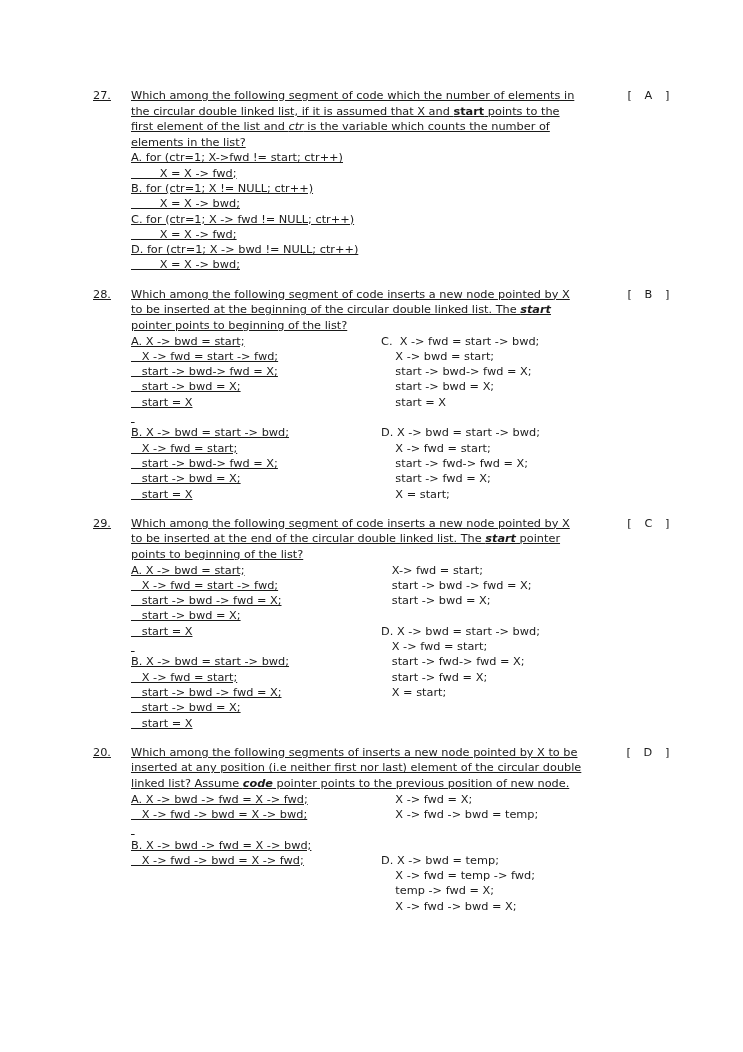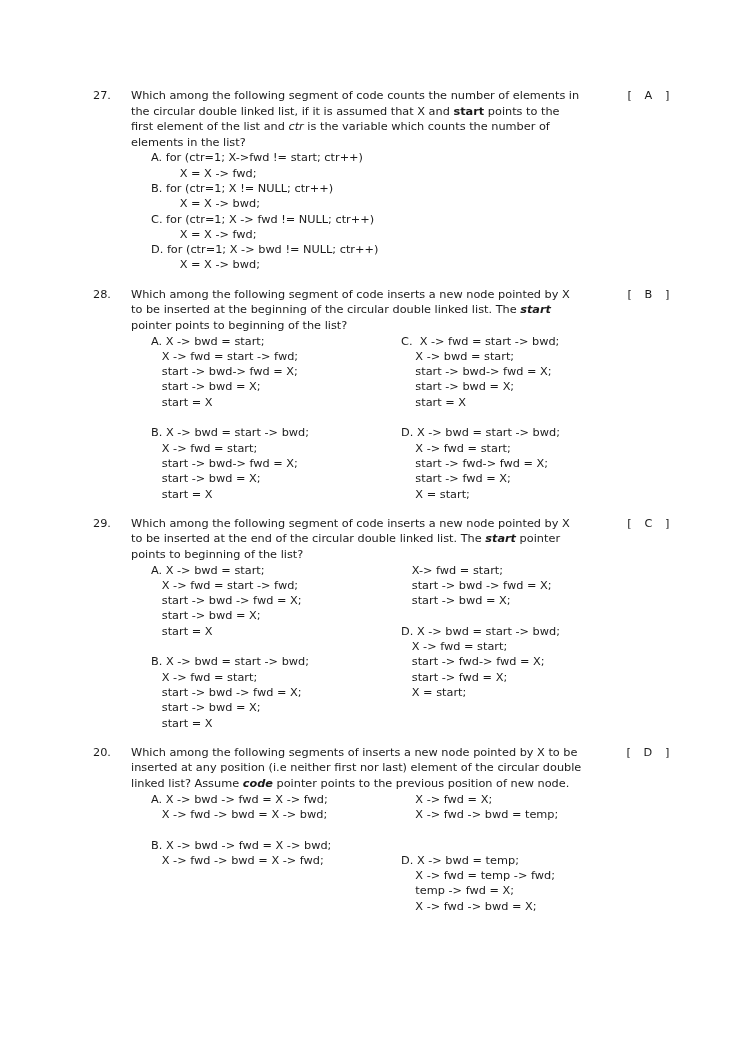--- a/index.html
+++ b/index.html
@@ -16,20 +16,21 @@
     overflow: hidden;
   }
 
   .page {
     position: absolute;
     top: 0; left: 0;
     width: 740px;
     height: 1052px;
     padding: 88px 70px 0 93px;
     box-sizing: border-box;
+    text-decoration: underline;
   }
 
   
   .question {
     position: relative;
     margin-bottom: 14px;
   }
   .q-head {
     display: flex;
     align-items: flex-start;
@@ -57,21 +58,21 @@
     line-height: 15.6px;
     letter-spacing: 0.5px;
     white-space: pre;
   }
   .b  { font-weight: bold; }
   .i  { font-style: italic; text-align: right; }
   .bi { font-weight: bold; font-style: italic; }
 
   
   .opts {
-    margin-left: 58px;
+    margin-left: 38px;
     position: relative;
   }
   .opts-cols {
     position: relative;
   }
   .col-left {
     width: 250px;
   }
   .col-right {
     position: absolute;
@@ -94,21 +95,21 @@
   
 </style>
 </head>
 <body>
 
 <div class="page">
   <div id="questions-root">
       <div class="question">
         <div class="q-head">
           <div class="q-num">27.</div>
-          <div class="q-stem"><span>Which among the following segment of code counts the number of elements in the circular double linked list, if it is assumed that X and </span><span class="b">start</span><span> points to the first element of the list and </span><span class="i">ctr</span><span> is the variable which counts the number of elements in the list?</span></div>
+          <div class="q-stem"><span>Which among the following segment of code which the number of elements in the circular double linked list, if it is assumed that X and </span><span class="b">start</span><span> points to the first element of the list and </span><span class="i">ctr</span><span> is the variable which counts the number of elements in the list?</span></div>
         </div>
         <div class="q-answer">[   A   ]</div>
         <div class="opts">
           <div class="opt-single">
             <div class="opt"><div class="opt-line">A. for (ctr=1; X-&gt;fwd != start; ctr++)</div><div class="opt-line">        X = X -&gt; fwd;</div></div>
             <div class="opt"><div class="opt-line">B. for (ctr=1; X != NULL; ctr++)</div><div class="opt-line">        X = X -&gt; bwd;</div></div>
             <div class="opt"><div class="opt-line">C. for (ctr=1; X -&gt; fwd != NULL; ctr++)</div><div class="opt-line">        X = X -&gt; fwd;</div></div>
             <div class="opt"><div class="opt-line">D. for (ctr=1; X -&gt; bwd != NULL; ctr++)</div><div class="opt-line">        X = X -&gt; bwd;</div></div>
           </div>
         </div>

